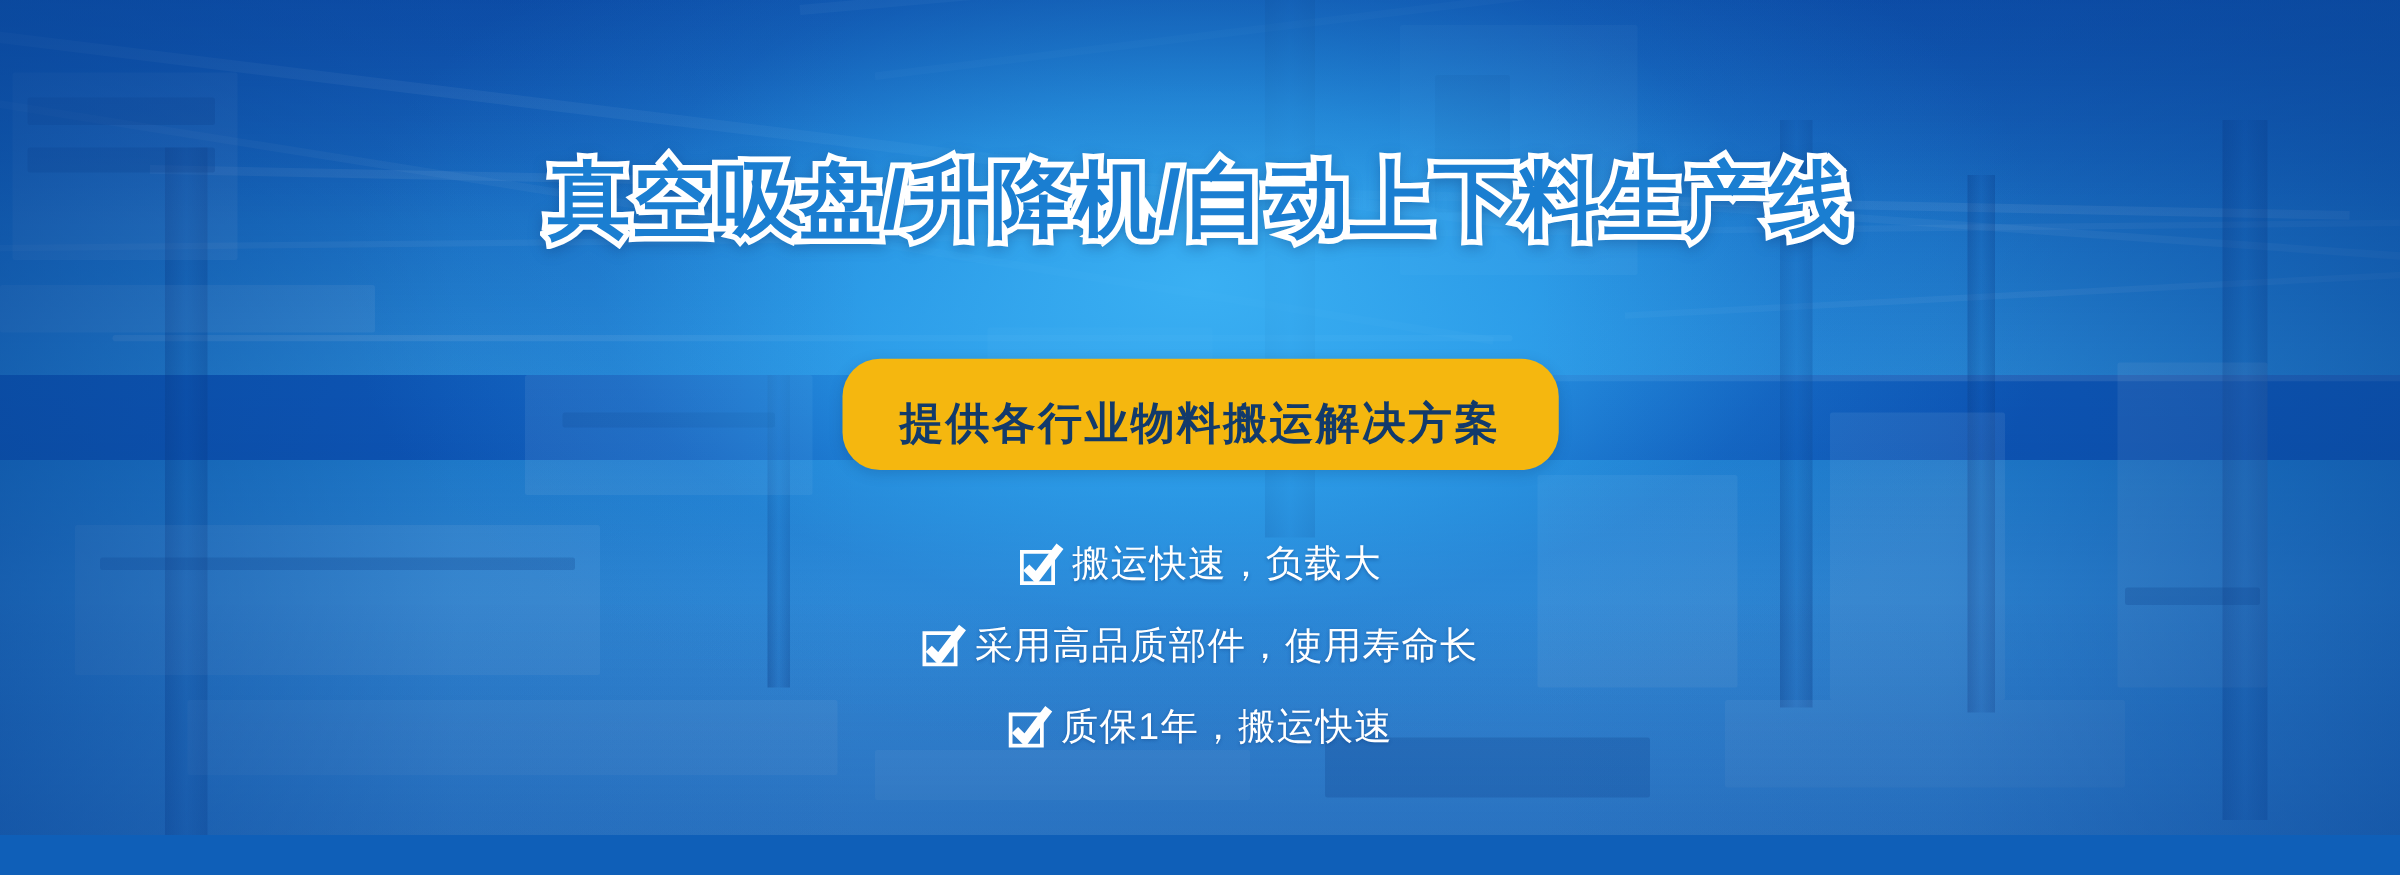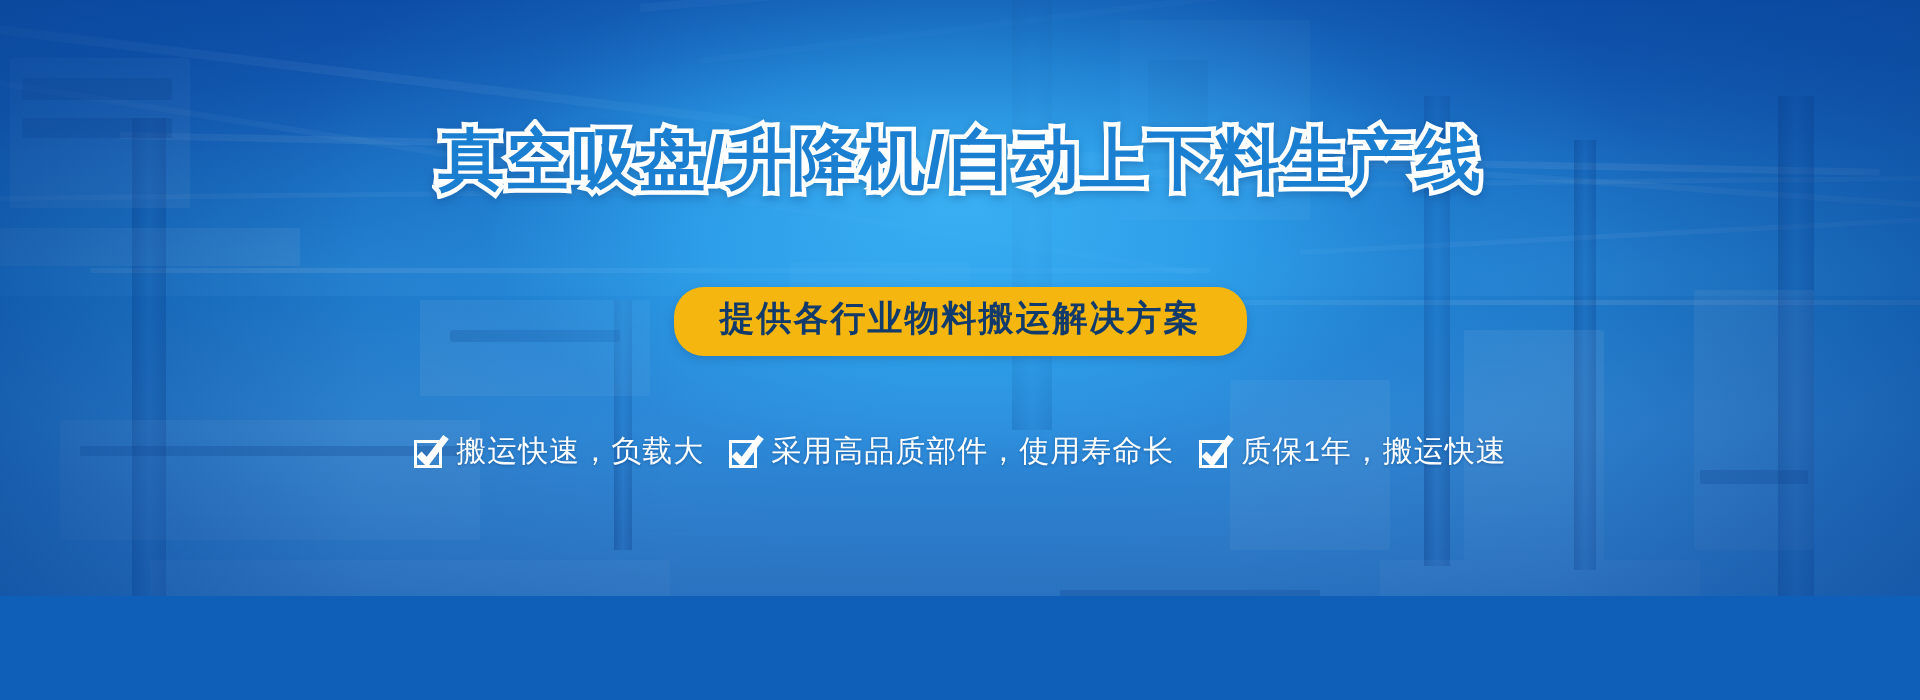--- a/index.html
+++ b/index.html
@@ -2,21 +2,21 @@
 <html><head>
 <meta charset="utf-8">
 <style>
   html,body{margin:0;padding:0;}
   body{
     width:1920px;height:700px;overflow:hidden;
     font-family:"Liberation Sans","DejaVu Sans",sans-serif;
     background:#0f5fb8;
   }
   .banner{
-    position:relative;width:1920px;height:596px;overflow:hidden;
+    position:relative;width:1920px;height:668px;overflow:hidden;
     background:#1268c4;
   }
 
   
   .photo{position:absolute;inset:0;overflow:hidden;}
 
   .photo .floor{
     position:absolute;left:0;right:0;bottom:0;height:300px;
     background:linear-gradient(180deg,#2f9ddf 0%,#49b1ea 35%,#6cc4f2 100%);
   }
@@ -73,29 +73,30 @@
     white-space:nowrap;
     filter:drop-shadow(0 3px 5px rgba(8,50,110,.30));
   }
 
   .subtitle-wrap{position:absolute;top:287px;left:0;right:0;text-align:center;}
   .subtitle{
     display:inline-block;
     background:#f5b70f;
     color:#123a6b;
     font-size:35px;font-weight:bold;letter-spacing:2px;
-    padding:8px 46px 14px;
+    padding:28px 46px 14px;
     border-radius:30px;
     box-shadow:0 3px 10px rgba(10,50,110,.22);
   }
 
   .features{
     position:absolute;top:431px;left:0;right:0;
     display:flex;justify-content:center;align-items:center;gap:24px;
     white-space:nowrap;
+    flex-direction:column;
   }
   .feature{display:flex;align-items:center;gap:9px;}
   .check-icon{
     position:relative;width:34px;height:34px;flex:0 0 34px;display:block;
   }
   .check-icon svg{display:block;overflow:visible;}
   .feature-label{
     color:#ffffff;font-size:30px;font-weight:500;letter-spacing:1px;
     text-shadow:0 1px 3px rgba(9,55,120,.42);
   }

